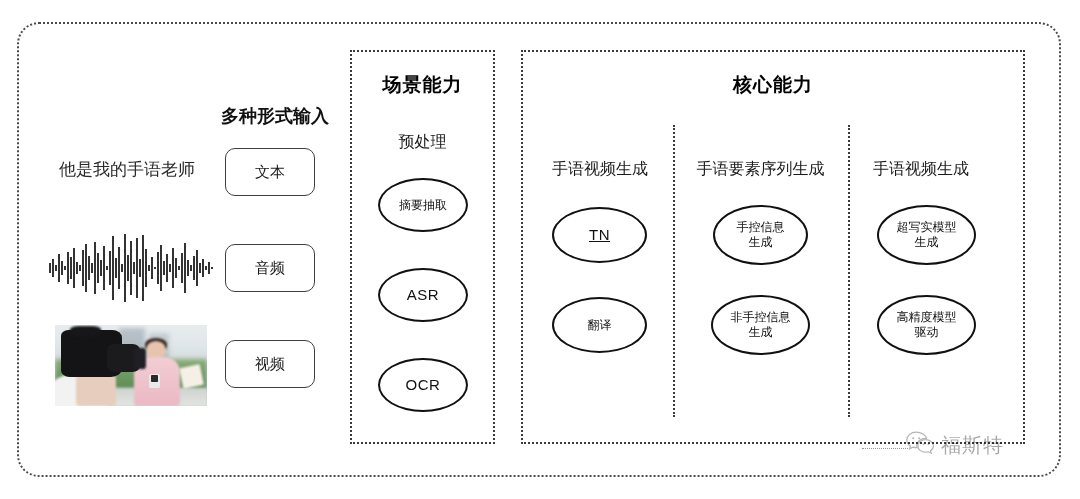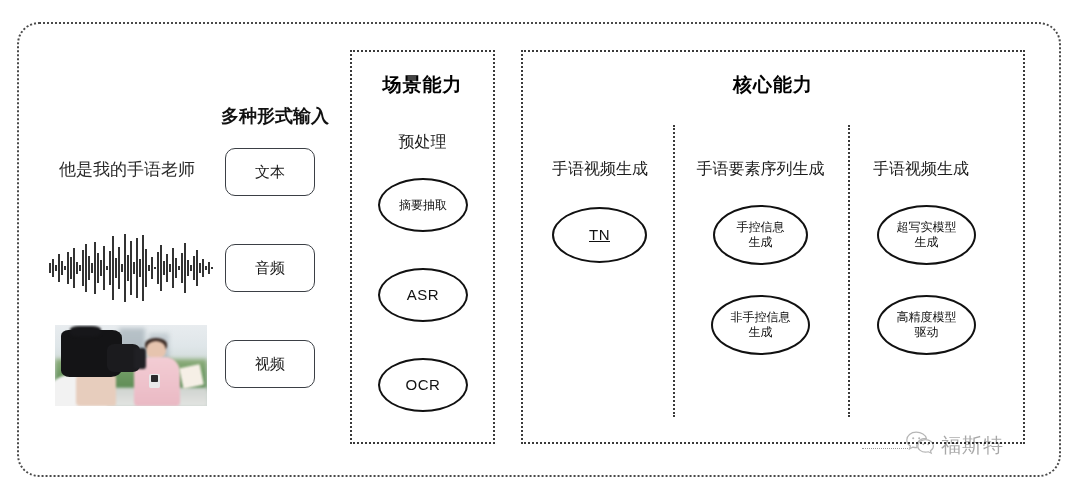--- a/index.html
+++ b/index.html
@@ -373,20 +373,21 @@
 
   <div class="panel panel-core">
     <div class="panel-title">核心能力</div>
   </div>
 
   <div class="divider divider-1"></div>
   <div class="divider divider-2"></div>
 
   <div class="col-caption" style="left:527px; top:159px; width:146px;">手语视频生成</div>
   <div class="ellipse lat" style="left:552px; top:207px; width:95px; height:56px;text-decoration:underline;">TN</div>
+  <div class="ellipse" style="left:552px; top:297px; width:95px; height:56px;">翻译</div>
 
   <div class="col-caption" style="left:673px; top:159px; width:175px;">手语要素序列生成</div>
   <div class="ellipse" style="left:713px; top:205px; width:95px; height:60px;">
     <span>
       <span>手控信息</span><br>
       <span>生成</span>
     </span>
   </div>
   <div class="ellipse" style="left:711px; top:295px; width:99px; height:60px;">
     <span>

